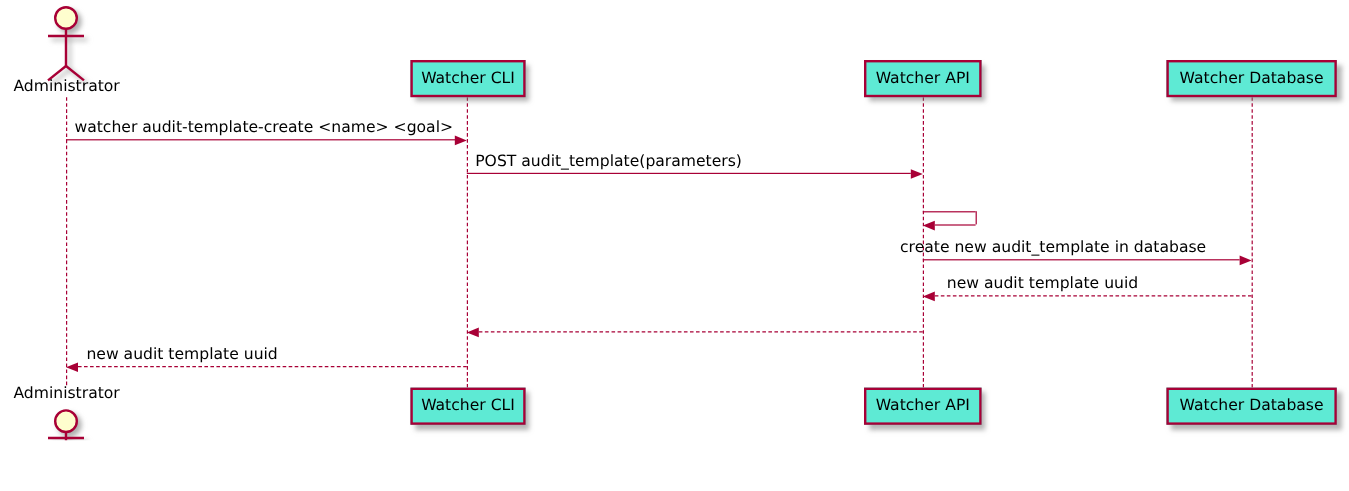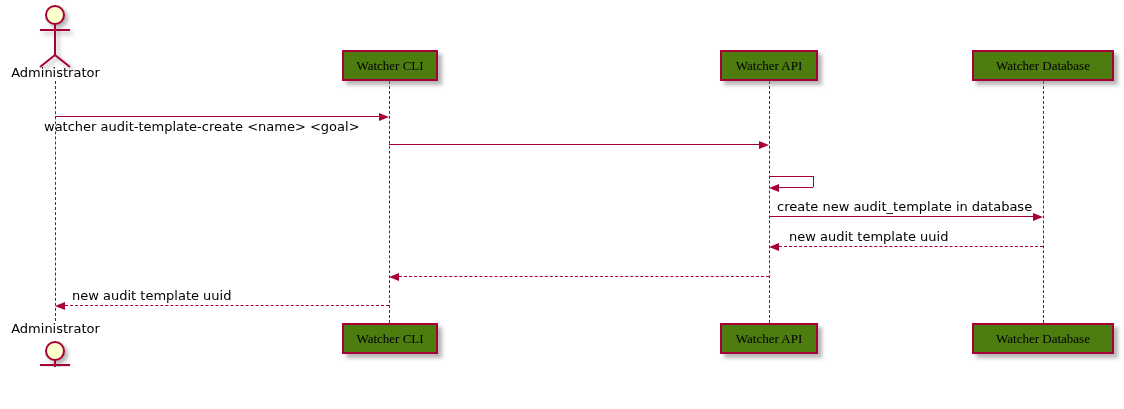--- a/index.html
+++ b/index.html
@@ -9,29 +9,28 @@
     height: 367px;
     background: #ffffff;
     font-family: "DejaVu Sans", "Liberation Sans", sans-serif;
     font-size: 13px;
     color: #000000;
     overflow: hidden;
   }
   .pbox {
     position: absolute;
     height: 31px;
-    background: #4d7c0f;
+    background: #5eead4;
     border: 2px solid #A80036;
     box-sizing: border-box;
     display: flex;
     align-items: center;
     justify-content: center;
     box-shadow: 4px 4px 4px rgba(120,120,120,0.55);
     white-space: nowrap;
-    font-family: Liberation Serif, serif;
   }
   .lifeline {
     position: absolute;
     width: 0;
     border-left: 1px dashed #A80036;
   }
   .actor-label {
     position: absolute;
     text-align: center;
     white-space: nowrap;
@@ -83,33 +82,34 @@
 
   <div class="lifeline" style="left:55px;  top:81px; height:240px;"></div>
   <div class="lifeline" style="left:389px; top:81px; height:242px;"></div>
   <div class="lifeline" style="left:769px; top:81px; height:242px;"></div>
   <div class="lifeline" style="left:1043px;top:81px; height:242px;"></div>
 
   <div class="pbox" style="left:342px; top:50px; width:96px;">Watcher CLI</div>
   <div class="pbox" style="left:720px; top:50px; width:98px;">Watcher API</div>
   <div class="pbox" style="left:972px; top:50px; width:142px;">Watcher Database</div>
 
-  <div class="mlabel" style="left:44px; top:99px;margin-top:20px;">watcher audit-template-create &lt;name&gt; &lt;goal&gt;</div>
+  <div class="mlabel" style="left:62px; top:99px;">watcher audit-template-create &lt;name&gt; &lt;goal&gt;</div>
   <div class="mline" style="left:55px; top:116px; width:325px;"></div>
   <div class="ah right" style="left:379px; top:113px;"></div>
 
+  <div class="mlabel" style="left:396px; top:127px;">POST audit_template(parameters)</div>
   <div class="mline" style="left:389px; top:144px; width:370px;"></div>
   <div class="ah right" style="left:759px; top:141px;"></div>
 
   <div class="mline" style="left:769px; top:176px; width:44px;"></div>
   <div class="vseg" style="left:813px; top:176px; height:11px;"></div>
   <div class="mline" style="left:779px; top:187px; width:34px;"></div>
   <div class="ah left" style="left:769px; top:184px;"></div>
 
-  <div class="mlabel" style="left:777px; top:199px;text-align:right;">create new audit_template in database</div>
+  <div class="mlabel" style="left:750px; top:199px;text-align:right;">create new audit_template in database</div>
   <div class="mline" style="left:769px; top:216px; width:264px;"></div>
   <div class="ah right" style="left:1033px; top:213px;"></div>
 
   <div class="mlabel" style="left:789px; top:229px;">new audit template uuid</div>
   <div class="mline dashed" style="left:779px; top:246px; width:264px;"></div>
   <div class="ah left" style="left:769px; top:243px;"></div>
 
   <div class="mline dashed" style="left:399px; top:276px; width:370px;"></div>
   <div class="ah left" style="left:389px; top:273px;"></div>
 

